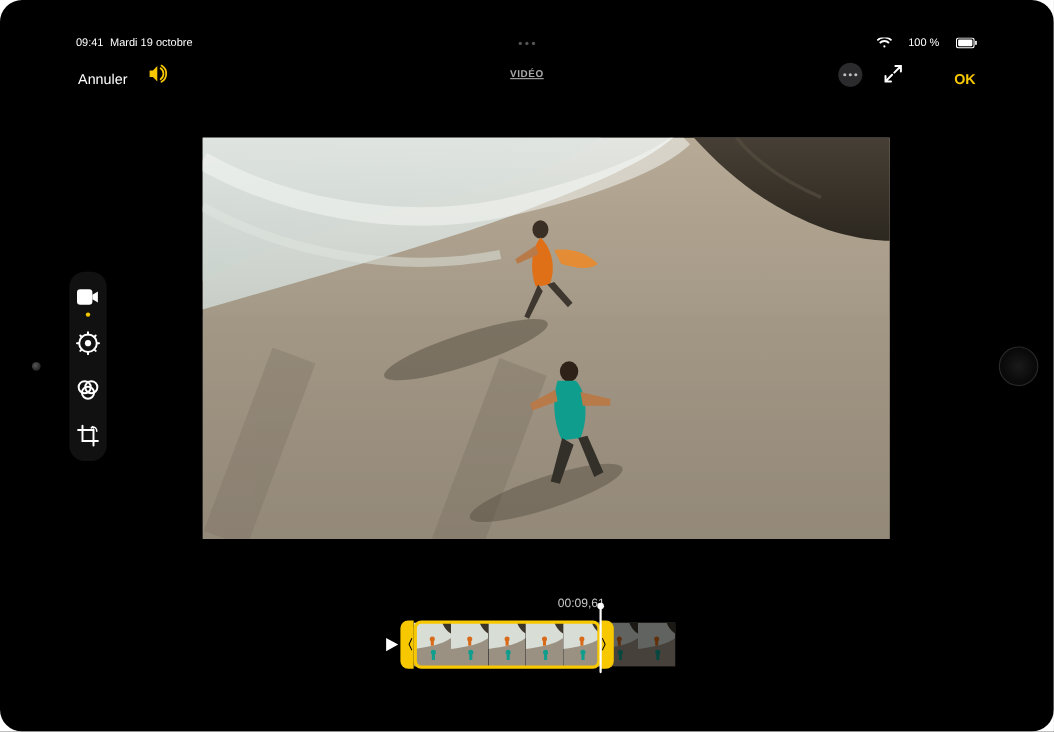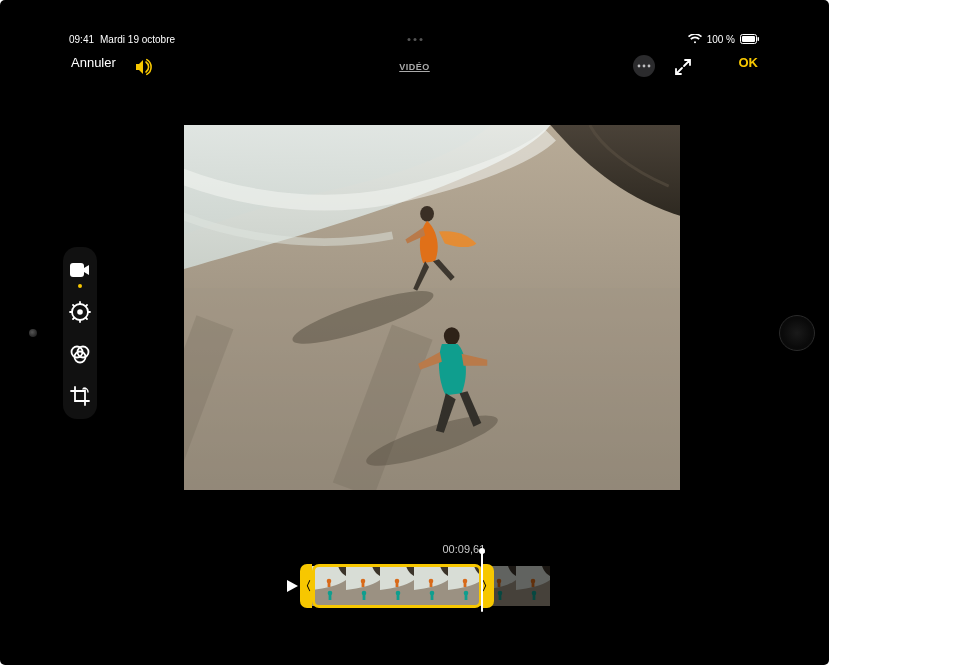--- a/index.html
+++ b/index.html
@@ -1,21 +1,21 @@
 <!DOCTYPE html>
 <html><head>
 <meta charset="utf-8">
 <style>
   * { margin: 0; padding: 0; box-sizing: border-box; }
   html, body { width: 958px; height: 665px; background: #fff; font-family: -apple-system, "Helvetica Neue", Arial, sans-serif; }
 
   
   .device {
-    width: 829px; height: 665px; background: #000;
-    border-radius: 5px; position: relative; overflow: hidden;
+    width: 958px; height: 665px; background: #000;
+    border-radius: 20px; position: relative; overflow: hidden;
   }
   .screen {
     position: absolute;
     left: 59px; right: 59px; top: 30px; bottom: 30px;
     background: #000; border-radius: 4px;
   }
   .camera-dot {
     position: absolute; left: 29px; top: 50%; transform: translateY(-50%);
     width: 8px; height: 8px; border-radius: 50%;
     background: radial-gradient(circle at 40% 40%, #555, #111);
@@ -27,31 +27,31 @@
     border: 1px solid #2a2a2a;
   }
 
   
   .status-bar {
     position: absolute; top: 0; left: 0; right: 0; height: 18px;
     display: flex; align-items: center; justify-content: space-between;
     padding: 0 10px; color: #fff; font-size: 10px; font-weight: 500;
   }
   .status-left { display: flex; gap: 6px; }
-  .status-right { display: flex; gap: 5px; align-items: center; }
+  .status-right { display: flex; gap: 15px; align-items: center; }
   .status-center { position:absolute; left:50%; transform:translateX(-50%); display:flex; gap:3px;}
   .status-center .dot{width:3px;height:3px;border-radius:50%;background:#555;}
 
   
   .top-bar {
     position: absolute; top: 22px; left: 0; right: 0; height: 30px;
     display: flex; align-items: center; justify-content: space-between;
     padding: 0 12px; color: #fff;
   }
-  .top-left, .top-right { display: flex; align-items: flex-start; gap: 16px; }
+  .top-left, .top-right { display: flex; align-items: flex-end; gap: 16px; }
   .btn-text { font-size: 13px; color: #fff; cursor: pointer; }
   .btn-text.accent { color: #f7c700; font-weight: 600; margin-left: 28px; }
   .title-pill {
     font-size: 9px; letter-spacing: 0.5px; color: #aaa; font-weight: 600;
     position:absolute; left:50%; transform:translateX(-50%);text-decoration:underline;
   }
   .icon-btn { width: 24px; height: 24px; display: flex; align-items:center; justify-content:center; cursor:pointer; }
   .more-btn {
     width: 22px; height: 22px; border-radius: 50%; background: #2b2b2d;
     display:flex; align-items:center; justify-content:center;

